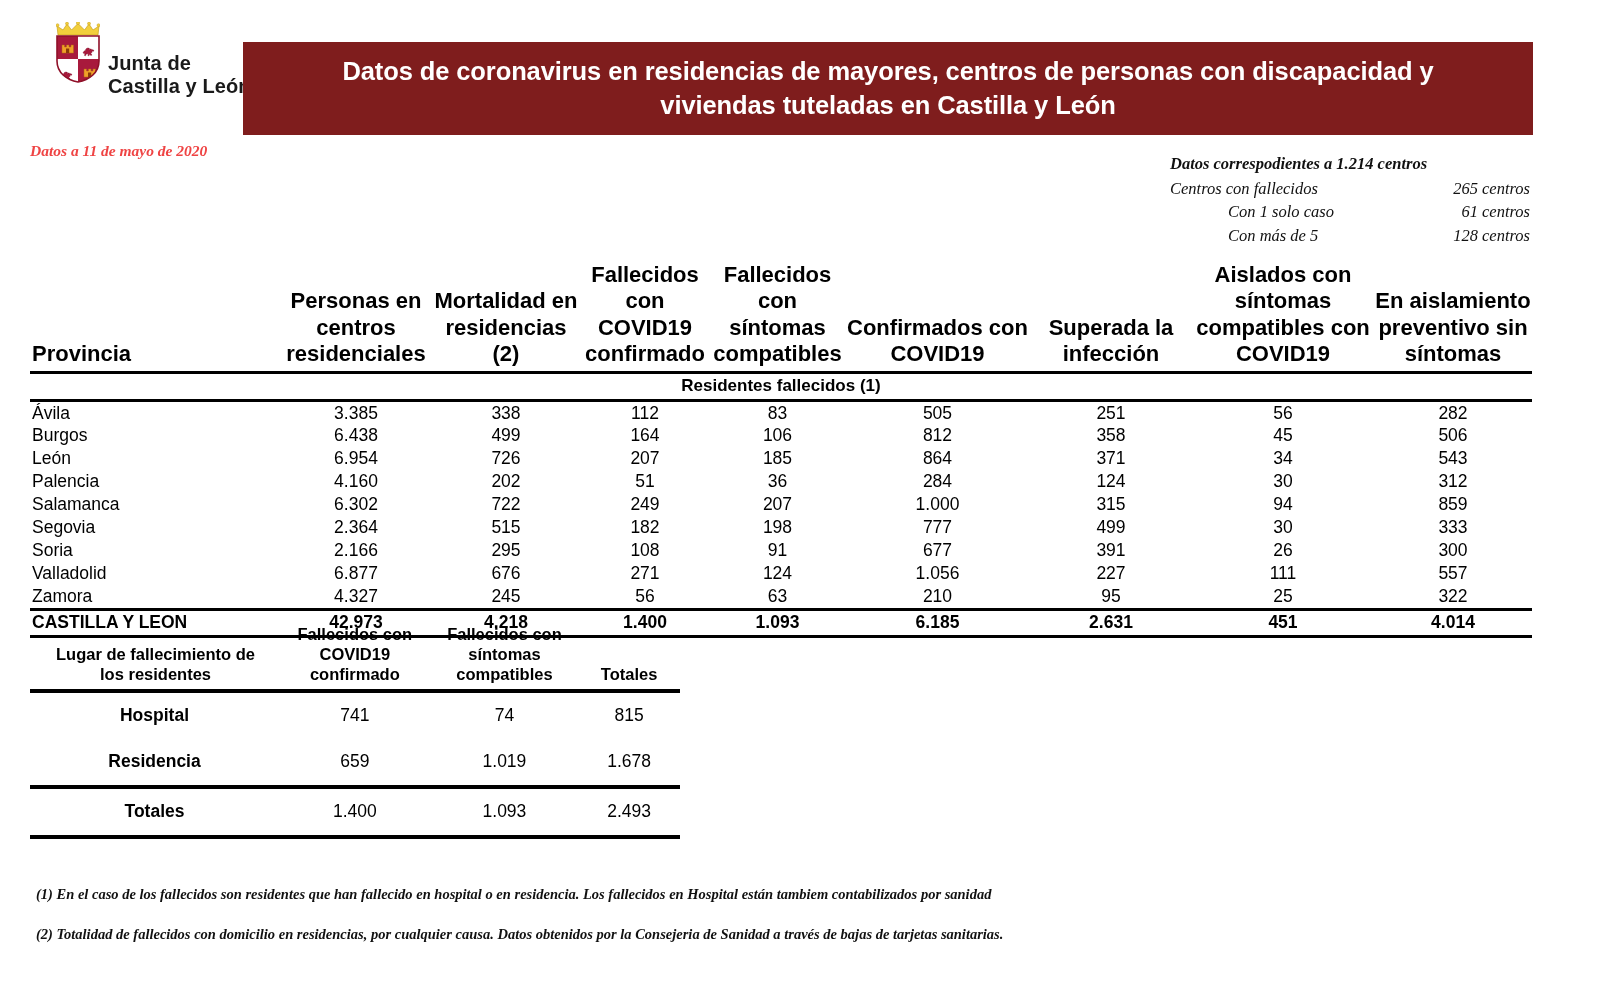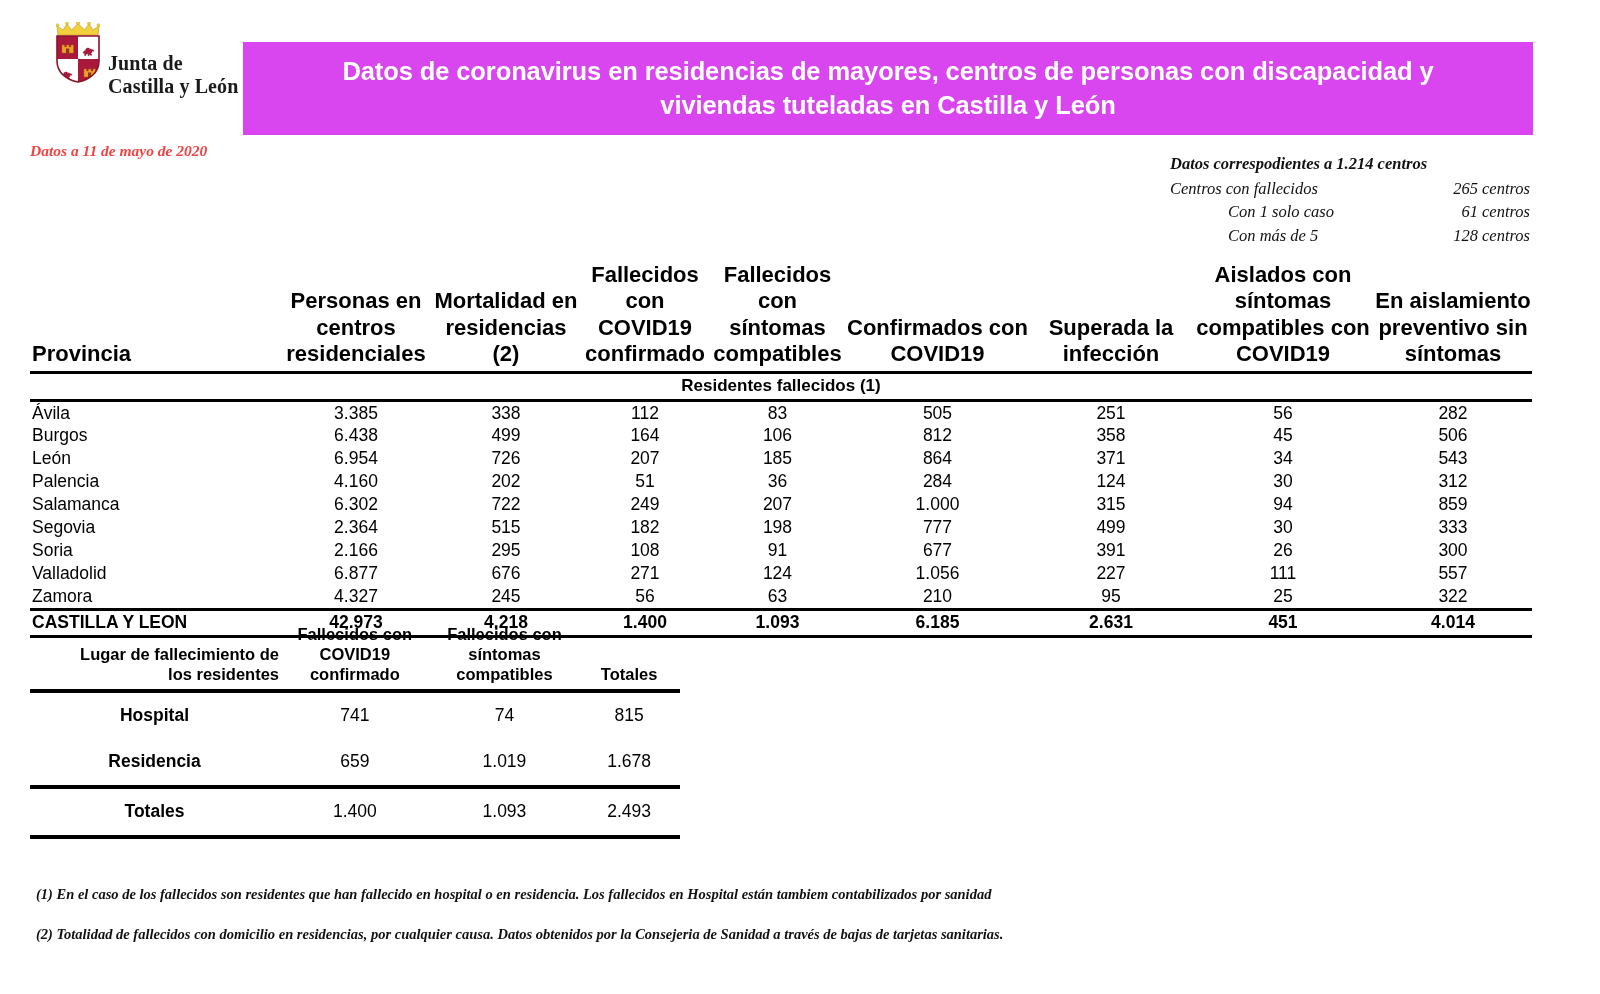--- a/index.html
+++ b/index.html
@@ -50,38 +50,37 @@
   .logo-text {
     position: absolute;
     left: 78px;
     top: 30px;
     width: 170px;
     font-size: 20px;
     font-weight: bold;
     line-height: 1.14;
     letter-spacing: 0.1px;
     color: #1a1a1a;
-    font-family: Liberation Serif, serif;
   }
   .date-line {
     position: absolute;
     left: 30px;
     top: 142px;
     font-size: 15.5px;
     font-style: italic;
     font-weight: bold;
     font-family: "Liberation Serif", serif;
     color: #ef4444;
   }
   .banner {
     position: absolute;
     left: 243px; top: 42px;
     width: 1290px;
     height: 93px;
-    background: #d946ef;
+    background: #7f1d1d;
     display: flex;
     align-items: center;
     justify-content: center;
   }
   .banner-title {
     color: #ffffff;
     font-size: 25.5px;
     font-weight: bold;
     text-align: center;
     line-height: 1.32;
@@ -199,21 +198,21 @@
   }
   .tbl2 th {
     font-weight: bold;
     font-size: 16.5px;
     line-height: 1.21;
     text-align: center;
     vertical-align: bottom;
     padding: 0 0 4px 0;
   }
   .tbl2 th.lug {
-    text-align: right;
+    text-align: center;
     padding-left: 2px;
     width: 248px;
   }
   .tbl2 .w2 { width: 152px; }
   .tbl2 .w3 { width: 148px; }
   .tbl2 .w4 { width: 102px; }
   .tbl2 tbody td {
     font-size: 17.5px;
     text-align: center;
     height: 44px;

